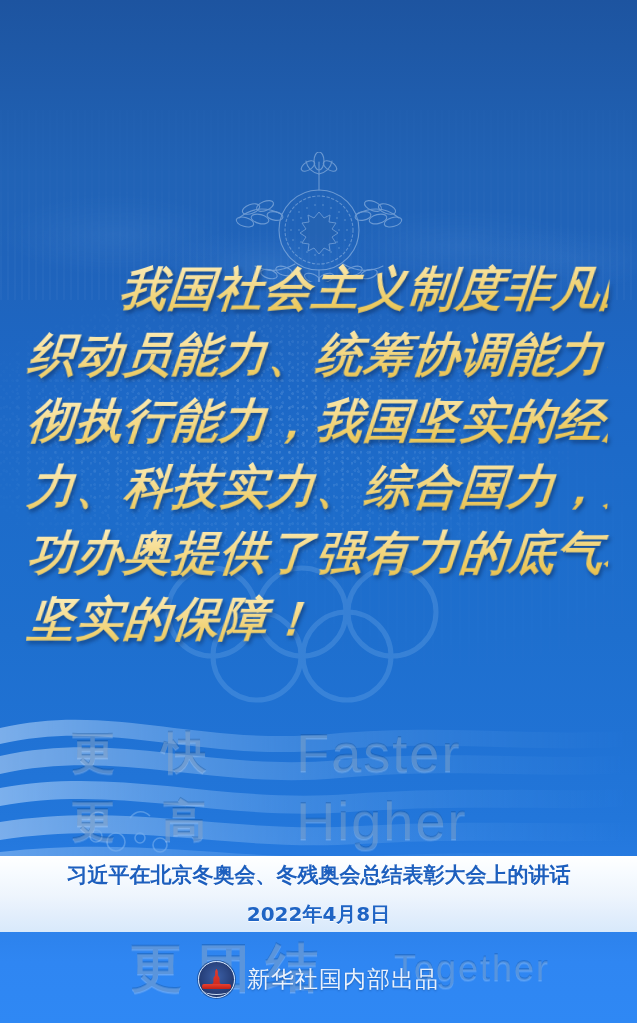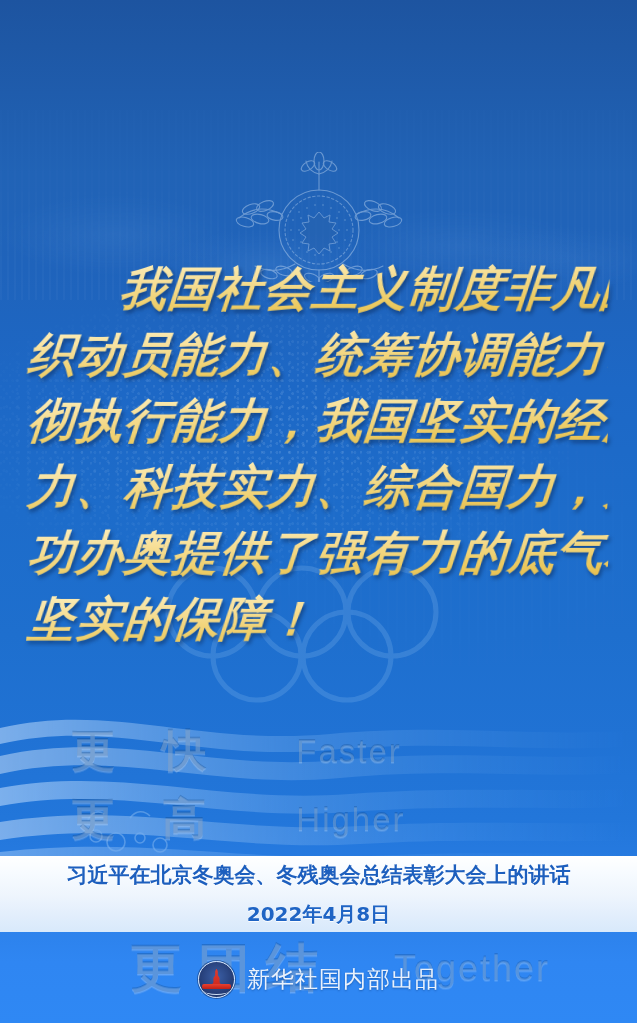--- a/index.html
+++ b/index.html
@@ -104,21 +104,21 @@
     gap:74px;
   }
   .motto-cn{
     font-size:44px; font-weight:700; letter-spacing:16px;
     color:rgba(235,245,255,.17);
     text-shadow:0 1px 0 rgba(255,255,255,.12), 0 -1px 0 rgba(10,60,120,.28);
     white-space:nowrap;
     font-family:"DejaVu Sans","Liberation Sans",sans-serif;
   }
   .motto-en{
-    font-size:33px; font-weight:400; letter-spacing:2px;
+    font-size:54px; font-weight:400; letter-spacing:2px;
     color:rgba(225,240,255,.16);
     text-shadow:0 1px 0 rgba(255,255,255,.11), 0 -1px 0 rgba(10,60,120,.25);
     white-space:nowrap;
   }
   .motto-r1{top:10px;}
   .motto-r2{top:78px;}
   .motto-r3{top:146px;}
   .motto-r4{top:222px; padding-left:130px; gap:60px;}
   .motto-r4 .motto-cn{font-size:52px;}
   .motto-r4 .motto-en{font-size:36px;}

